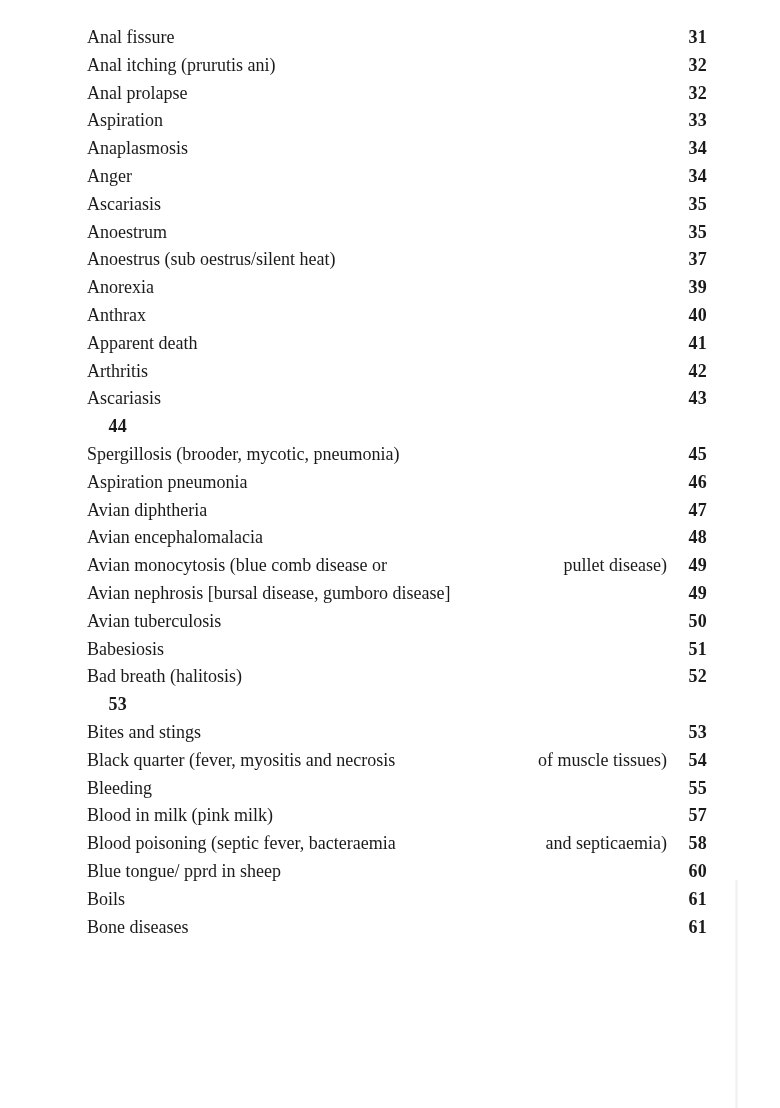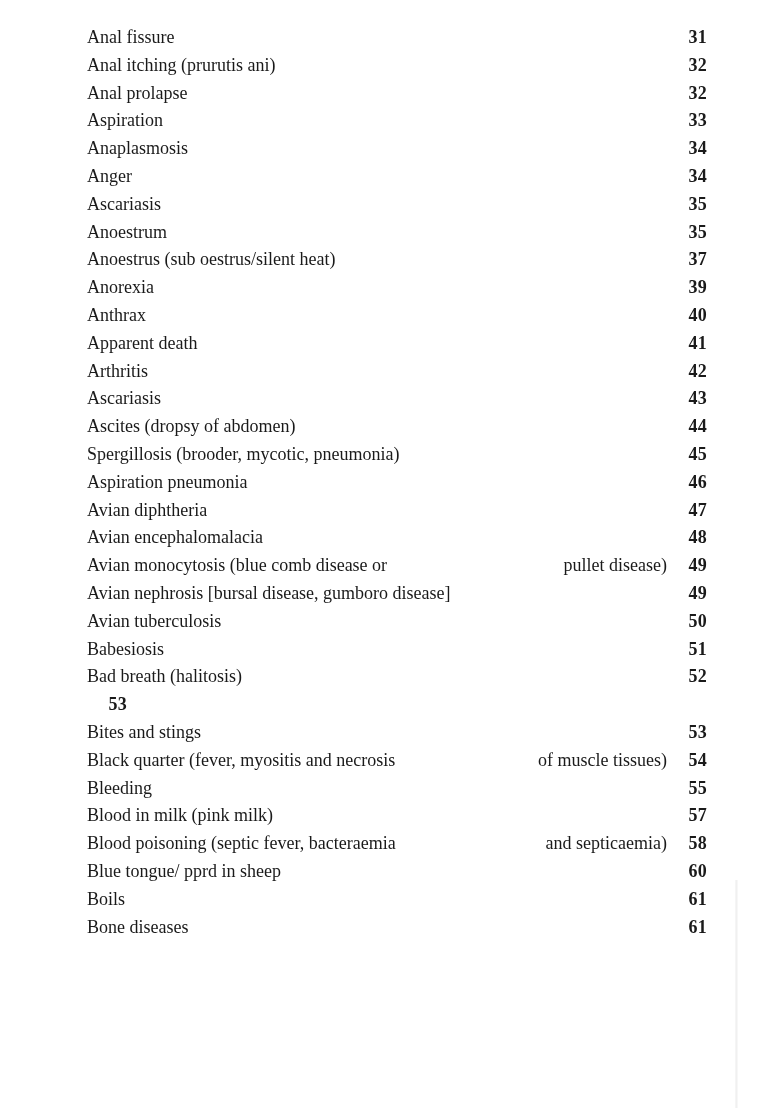--- a/index.html
+++ b/index.html
@@ -114,21 +114,20 @@
     </div>
     <div class="toc-row">
       <span>Arthritis</span>
       <span class="page-num">42</span>
     </div>
     <div class="toc-row">
       <span>Ascariasis</span>
       <span class="page-num">43</span>
     </div>
     <div class="toc-row">
-      <span>Ascites (dropsy of abdomen)</span>
       <span class="page-num">44</span>
     </div>
     <div class="toc-row">
       <span>Spergillosis (brooder, mycotic, pneumonia)</span>
       <span class="page-num">45</span>
     </div>
     <div class="toc-row">
       <span>Aspiration pneumonia</span>
       <span class="page-num">46</span>
     </div>

